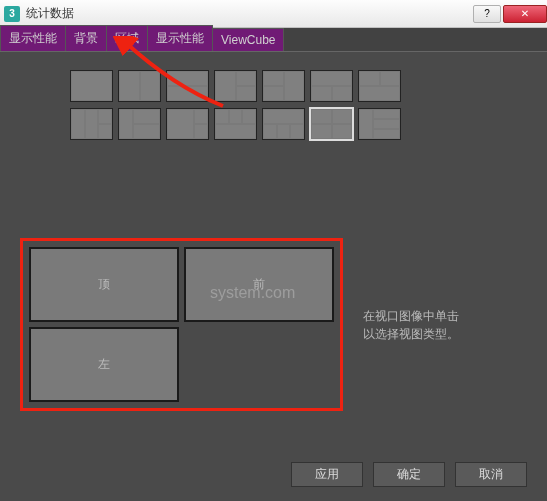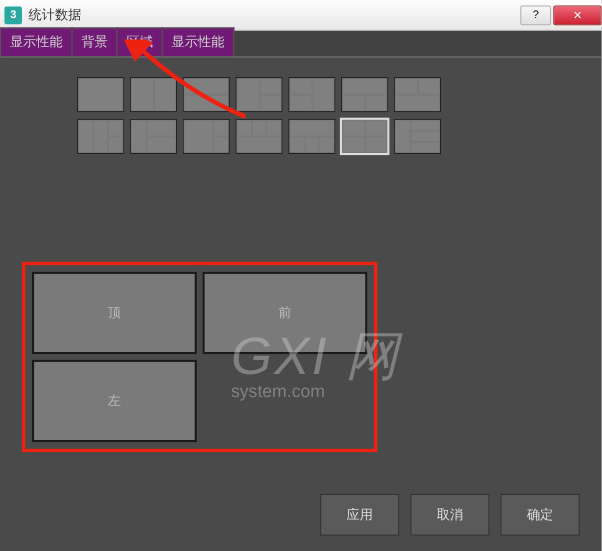--- a/index.html
+++ b/index.html
@@ -30,21 +30,21 @@
   
   
   .previewWrap { display: flex; align-items: center; flex: 1; }
   .previewBox { border: 3px solid #e21; padding: 6px; }
   .preview { display: grid; grid-template-columns: 150px 150px; grid-template-rows: 75px 75px; gap: 5px; }
   .view { background: #7a7a7a; border: 2px solid #1a1a1a; display: flex; align-items: center; justify-content: center; color: #bbb; font-size: 12px; }
   .hint { margin-left: 20px; color: #bbb; font-size: 12px; line-height: 1.5; }
   
   
   .btns { position: absolute; bottom: 14px; right: 20px; display: flex; gap: 10px; }
-  .dlgbtn { width: 72px; height: 38px; background: #5a5a5a; border: 1px solid #333; color: #ddd; font-size: 12px; display: flex; align-items: center; justify-content: center; cursor: pointer; }
+  .dlgbtn { width: 72px; height: 25px; background: #5a5a5a; border: 1px solid #333; color: #ddd; font-size: 12px; display: flex; align-items: center; justify-content: center; cursor: pointer; }
   
   
   .arrow { position: absolute; left: 113px; top: 36px; pointer-events: none; }
   
   
   .wm { position: absolute; left: 210px; top: 240px; pointer-events: none; color: rgba(210,210,210,0.4); font-family: Georgia, serif; }
   .wm .big { font-size: 48px; font-style: italic; letter-spacing: 2px; }
   .wm .sm { font-size: 16px; margin-top: -8px; }
 </style>
 </head>
@@ -57,20 +57,21 @@
     <div class="winbtn">?</div>
     <div class="winbtn close">✕</div>
   </div>
 </div>
 
 <div class="tabrow">
   <div class="tab">显示性能</div>
   <div class="tab">背景</div>
   <div class="tab">区域</div>
   <div class="tab">显示性能</div>
+  <div class="tab">ViewCube</div>
 </div>
 
 <div class="panel">
 
   <div class="thumbs">
     <div class="thumbrow">
       <div class="thumb" style="grid-template-columns:1fr;grid-template-rows:1fr">
           <div class="c"></div>
         </div>
       <div class="thumb" style="grid-template-columns:1fr 1fr;grid-template-rows:1fr">
@@ -147,30 +148,33 @@
   </div>
 
   <div class="previewWrap">
     <div class="previewBox">
       <div class="preview">
         <div class="view">顶</div>
         <div class="view">前</div>
         <div class="view">左</div>
       </div>
     </div>
+    <div class="hint">
+      <div>在视口图像中单击</div>
+      <div>以选择视图类型。</div>
+    </div>
   </div>
 
   <div class="btns">
     <div class="dlgbtn">应用</div>
+    <div class="dlgbtn">确定</div>
     <div class="dlgbtn">取消</div>
-    <div class="dlgbtn">确定</div>
   </div>
 
   <div class="wm">
-    <div class="big">GXI 网</div>
     <div class="sm">system.com</div>
   </div>
 </div>
 
 <svg class="arrow" width="120" height="80">
   <defs>
       <marker id="ah" markerWidth="10" markerHeight="10" refX="2" refY="3" orient="auto">
         <path d="M0,0 L0,6 L8,3 z" fill="#e21"></path>
       </marker>
     </defs>

